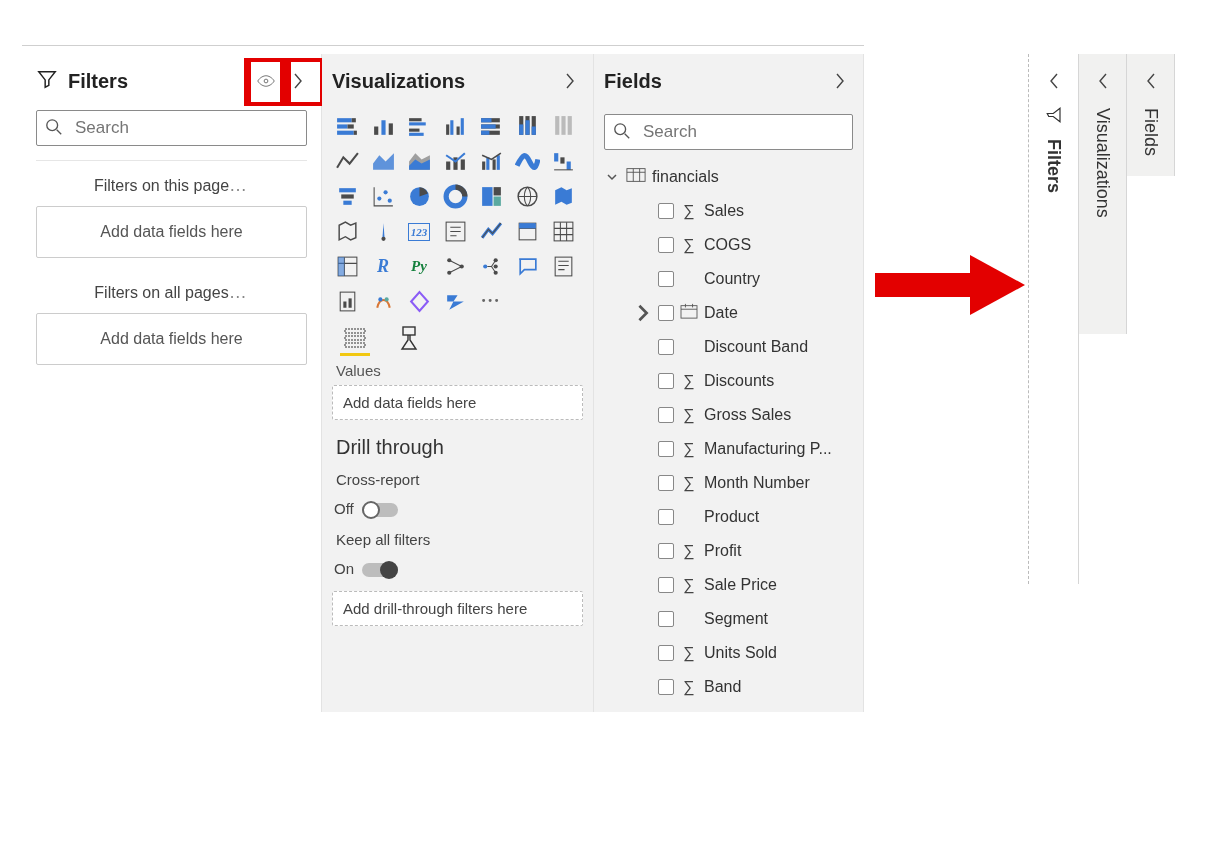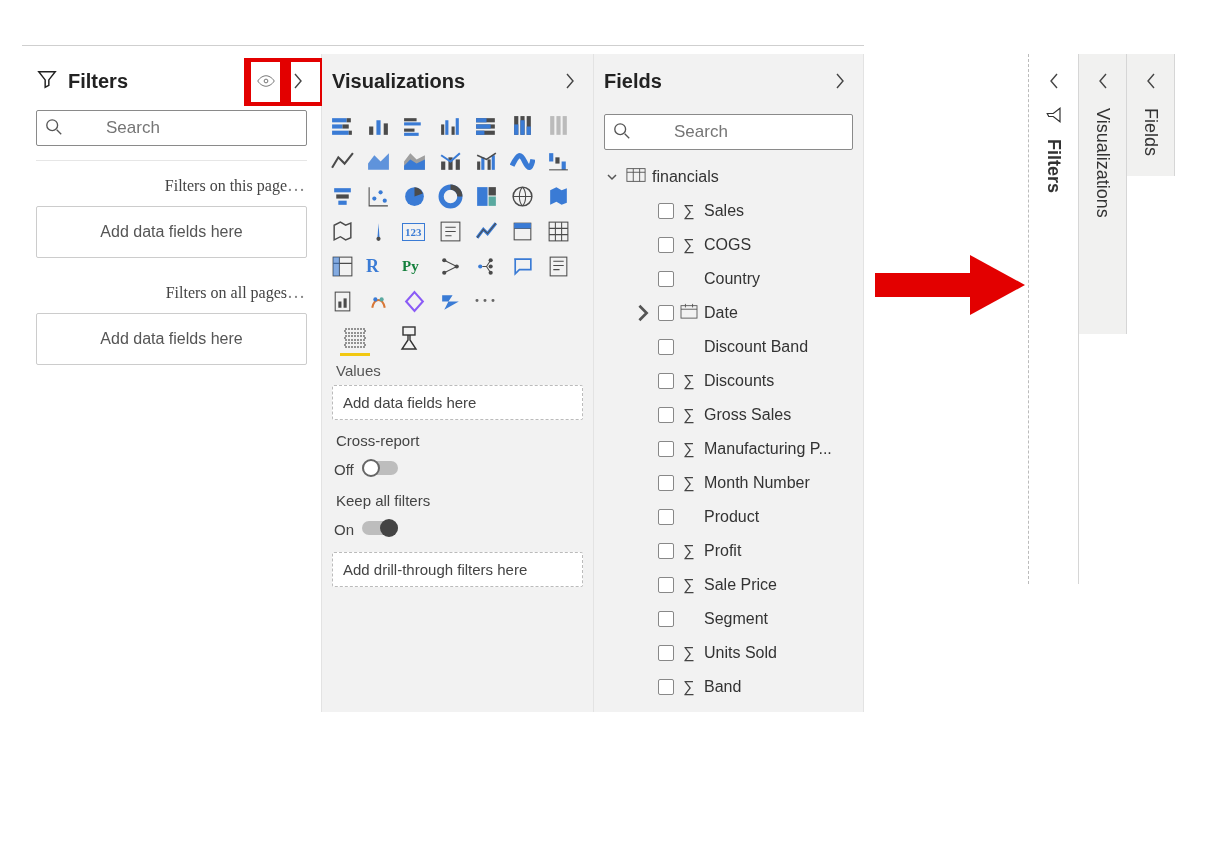--- a/index.html
+++ b/index.html
@@ -60,36 +60,34 @@
     width:44px; height:48px;
     pointer-events:none;
   }
   .search {
     margin: 0 14px 10px 14px;
     display:flex; align-items:center;
     background:#fff;
     border:1px solid #8a8a8a;
     border-radius:2px;
     padding:6px 8px;
-    gap:31px;
   }
   .viz-pane .search, .fields-pane .search { margin:0 10px 6px 10px; }
   .fields-pane .search { margin-top:4px;}
   .search input {
     border:none; outline:none; background:transparent;
     font-size:17px; color:#555; flex:1;
   }
   .search-icon { margin-right:10px; color:#555; }
   .hr { height:1px; background:#e6e6e6; margin:4px 14px 10px 14px;}
   .section-row {
-    display:flex; align-items:center; justify-content:flex-end;
+    display:flex; align-items:center; justify-content:center;
     padding:4px 14px 6px 14px;
     color:#444;
     font-size:16px;
-    font-family:Liberation Serif, serif;
   }
   .more { font-size:18px; color:#888; letter-spacing:2px; cursor:pointer;}
   .drop {
     margin:4px 14px 14px 14px;
     border:1px solid #ccc;
     background:#fff;
     border-radius:2px;
     padding:16px 0;
     text-align:center;
     color:#555;
@@ -97,25 +95,26 @@
   }
   .viz-grid {
     padding:0 6px 2px 8px;
     display:grid;
     grid-template-columns: repeat(7, 34px);
     grid-auto-rows: 33px;
     column-gap:2px;
     row-gap:2px;
   }
   .viz-cell {
-    display:flex; align-items:center; justify-content:flex-start;
+    display:flex; align-items:center; justify-content:center;
     cursor:pointer;
     font-size:12px;
     font-weight:600;
     color:#4b4b4b;
+    font-style:italic;
   }
   .viz-cell svg { width:25px; height:25px; }
   .viz-cell span.txt { font-size:16px; font-family:"Segoe UI";}
   
   .subtabs {
     display:flex; gap:24px;
     padding:6px 14px 2px 18px;
   }
   .subtabs .tabicon {
     width:30px; height:30px;
@@ -142,21 +141,21 @@
   .drill-head {
     font-size:20px; color:#333;
     padding:6px 14px 10px 14px;
   }
   .toggle-row {
     padding:2px 14px 8px 14px;
     font-size:15px;
     color:#444;
   }
   .toggle {
-    display:inline-flex; align-items:flex-start; gap:8px;
+    display:inline-flex; align-items:flex-end; gap:8px;
     padding:4px 0 6px 12px; font-size:15px; color:#444;
   }
   .tswitch {
     width:36px; height:14px; border-radius:8px; background:#bdbdbd; position:relative;
     display:inline-block;
   }
   .tswitch .knob {
     position:absolute; top:-2px; width:18px; height:18px; border-radius:50%;
     background:#777;
   }
@@ -564,20 +563,21 @@
             <path d="M11 10v5l-6 9h14l-6-9v-5" fill="none" stroke="#333" stroke-width="1.4"></path>
           </svg>
       </span>
     </div>
 
     <div class="viz-section-label">Values</div>
     <div class="viz-drop">
       <span>Add data fields here</span>
     </div>
 
+    <div class="drill-head">Drill through</div>
     <div class="toggle-row">Cross-report</div>
     <div class="toggle">
       <span>Off</span>
       <span class="tswitch off">
           <span class="knob"></span>
         </span>
     </div>
     <div class="toggle-row" style="margin-top:6px;">Keep all filters</div>
     <div class="toggle">
       <span>On</span>

